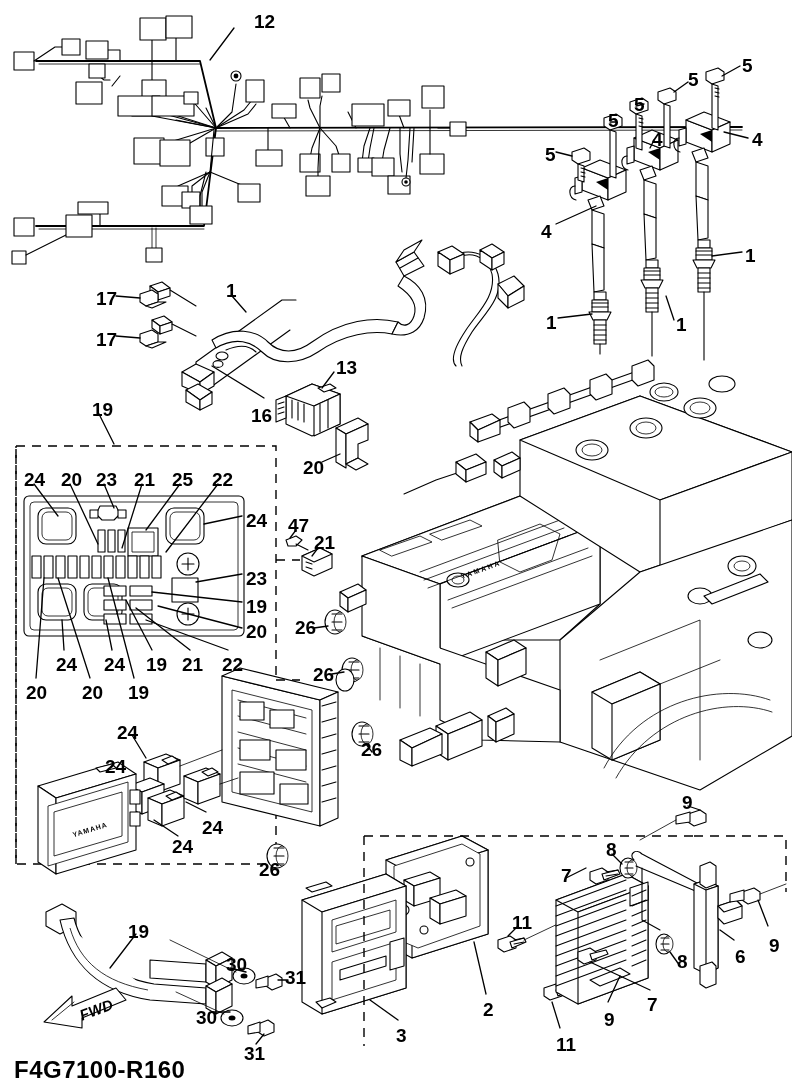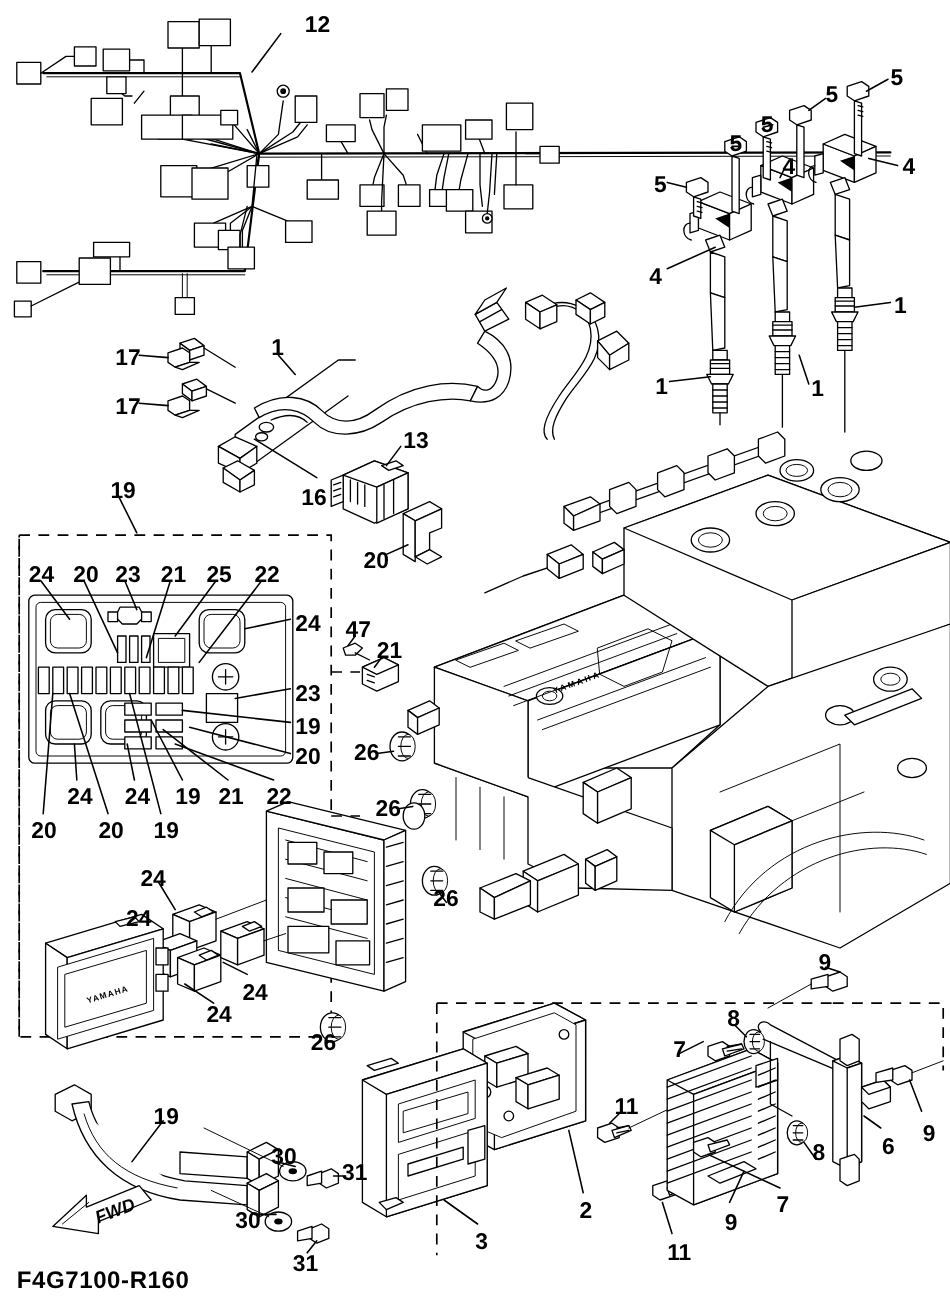--- a/index.html
+++ b/index.html
@@ -2,21 +2,21 @@
 <html><head>
 <meta charset="utf-8">
 <style>
   html,body{margin:0;padding:0;background:#fff;}
   body{width:792px;height:1091px;position:relative;overflow:hidden;
        font-family:"Liberation Sans",sans-serif;color:#000;}
   #sheet{position:absolute;left:0;top:0;width:792px;height:1091px;}
   #sheet svg{position:absolute;left:0;top:0;}
   .cal{position:absolute;font-size:19px;font-weight:bold;letter-spacing:0px;
        line-height:1;color:#000;white-space:nowrap;}
-  #partno{position:absolute;left:14px;top:1056px;font-size:20px;font-weight:bold;
+  #partno{position:absolute;left:14px;top:1056px;font-size:24px;font-weight:bold;
           letter-spacing:0.5px;color:#000;white-space:nowrap;}
   .fwdtxt{position:absolute;font-size:15px;font-weight:bold;font-style:italic;
           color:#000;white-space:nowrap;}
   .ymtxt{position:absolute;font-size:7px;font-weight:bold;color:#000;white-space:nowrap;}
 </style>
 </head>
 <body>
 
 <div id="sheet">
 

